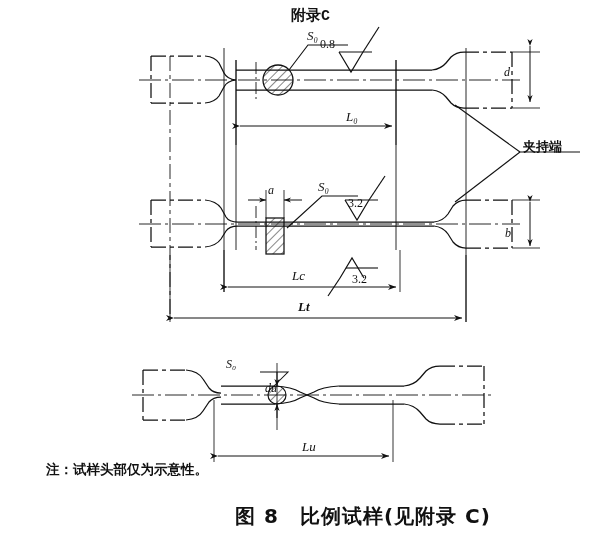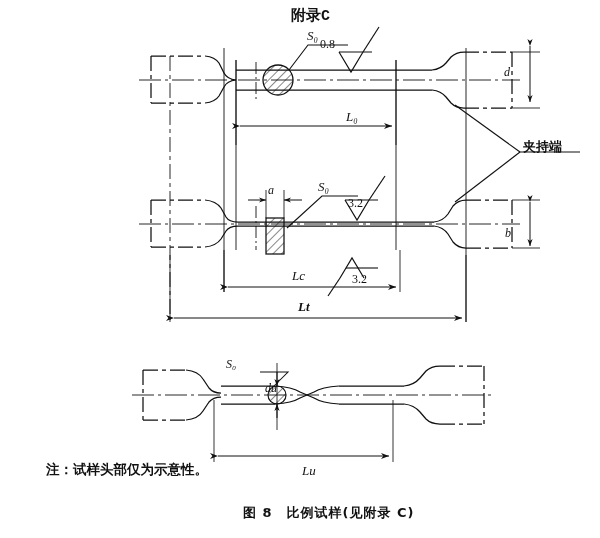--- a/index.html
+++ b/index.html
@@ -23,23 +23,23 @@
   #t-ra-32a{left:348px;top:197px;font-size:12px;}
   #t-ra-32b{left:352px;top:273px;font-size:12px;}
   #t-L0{left:310px;top:110px;font-size:13px;margin-left:36px;}
   #t-Lc{left:292px;top:269px;font-size:13px;}
   #t-Lt{left:298px;top:300px;font-size:13px;font-weight:bold;}
   #t-a{left:268px;top:184px;font-size:12px;}
   #t-d{left:504px;top:66px;font-size:12px;}
   #t-b{left:505px;top:227px;font-size:12px;}
   #t-s0-low{left:226px;top:358px;font-size:12px;}
   #t-du{left:265px;top:352px;font-size:12px;margin-top:30px;}
-  #t-Lu{left:302px;top:440px;font-size:13px;margin-top:24px;}
+  #t-Lu{left:302px;top:440px;font-size:13px;}
   #t-note{left:46px;top:463px;font-size:13.5px;}
-  #t-caption{left:243px;top:506px;font-size:13px;letter-spacing:1px;}
+  #t-caption{left:235px;top:506px;font-size:20px;letter-spacing:1px;}
 </style>
 </head>
 <body>
 
 <svg class="fig" viewBox="0 0 600 538">
   <defs>
     <marker id="ar" markerWidth="9" markerHeight="9" refX="8" refY="3" orient="auto" markerUnits="userSpaceOnUse">
       <path d="M0,0 L8,3 L0,6 L2.4,3 Z" fill="#111"></path>
     </marker>
     <marker id="arS" markerWidth="8" markerHeight="8" refX="7" refY="2.6" orient="auto" markerUnits="userSpaceOnUse">

